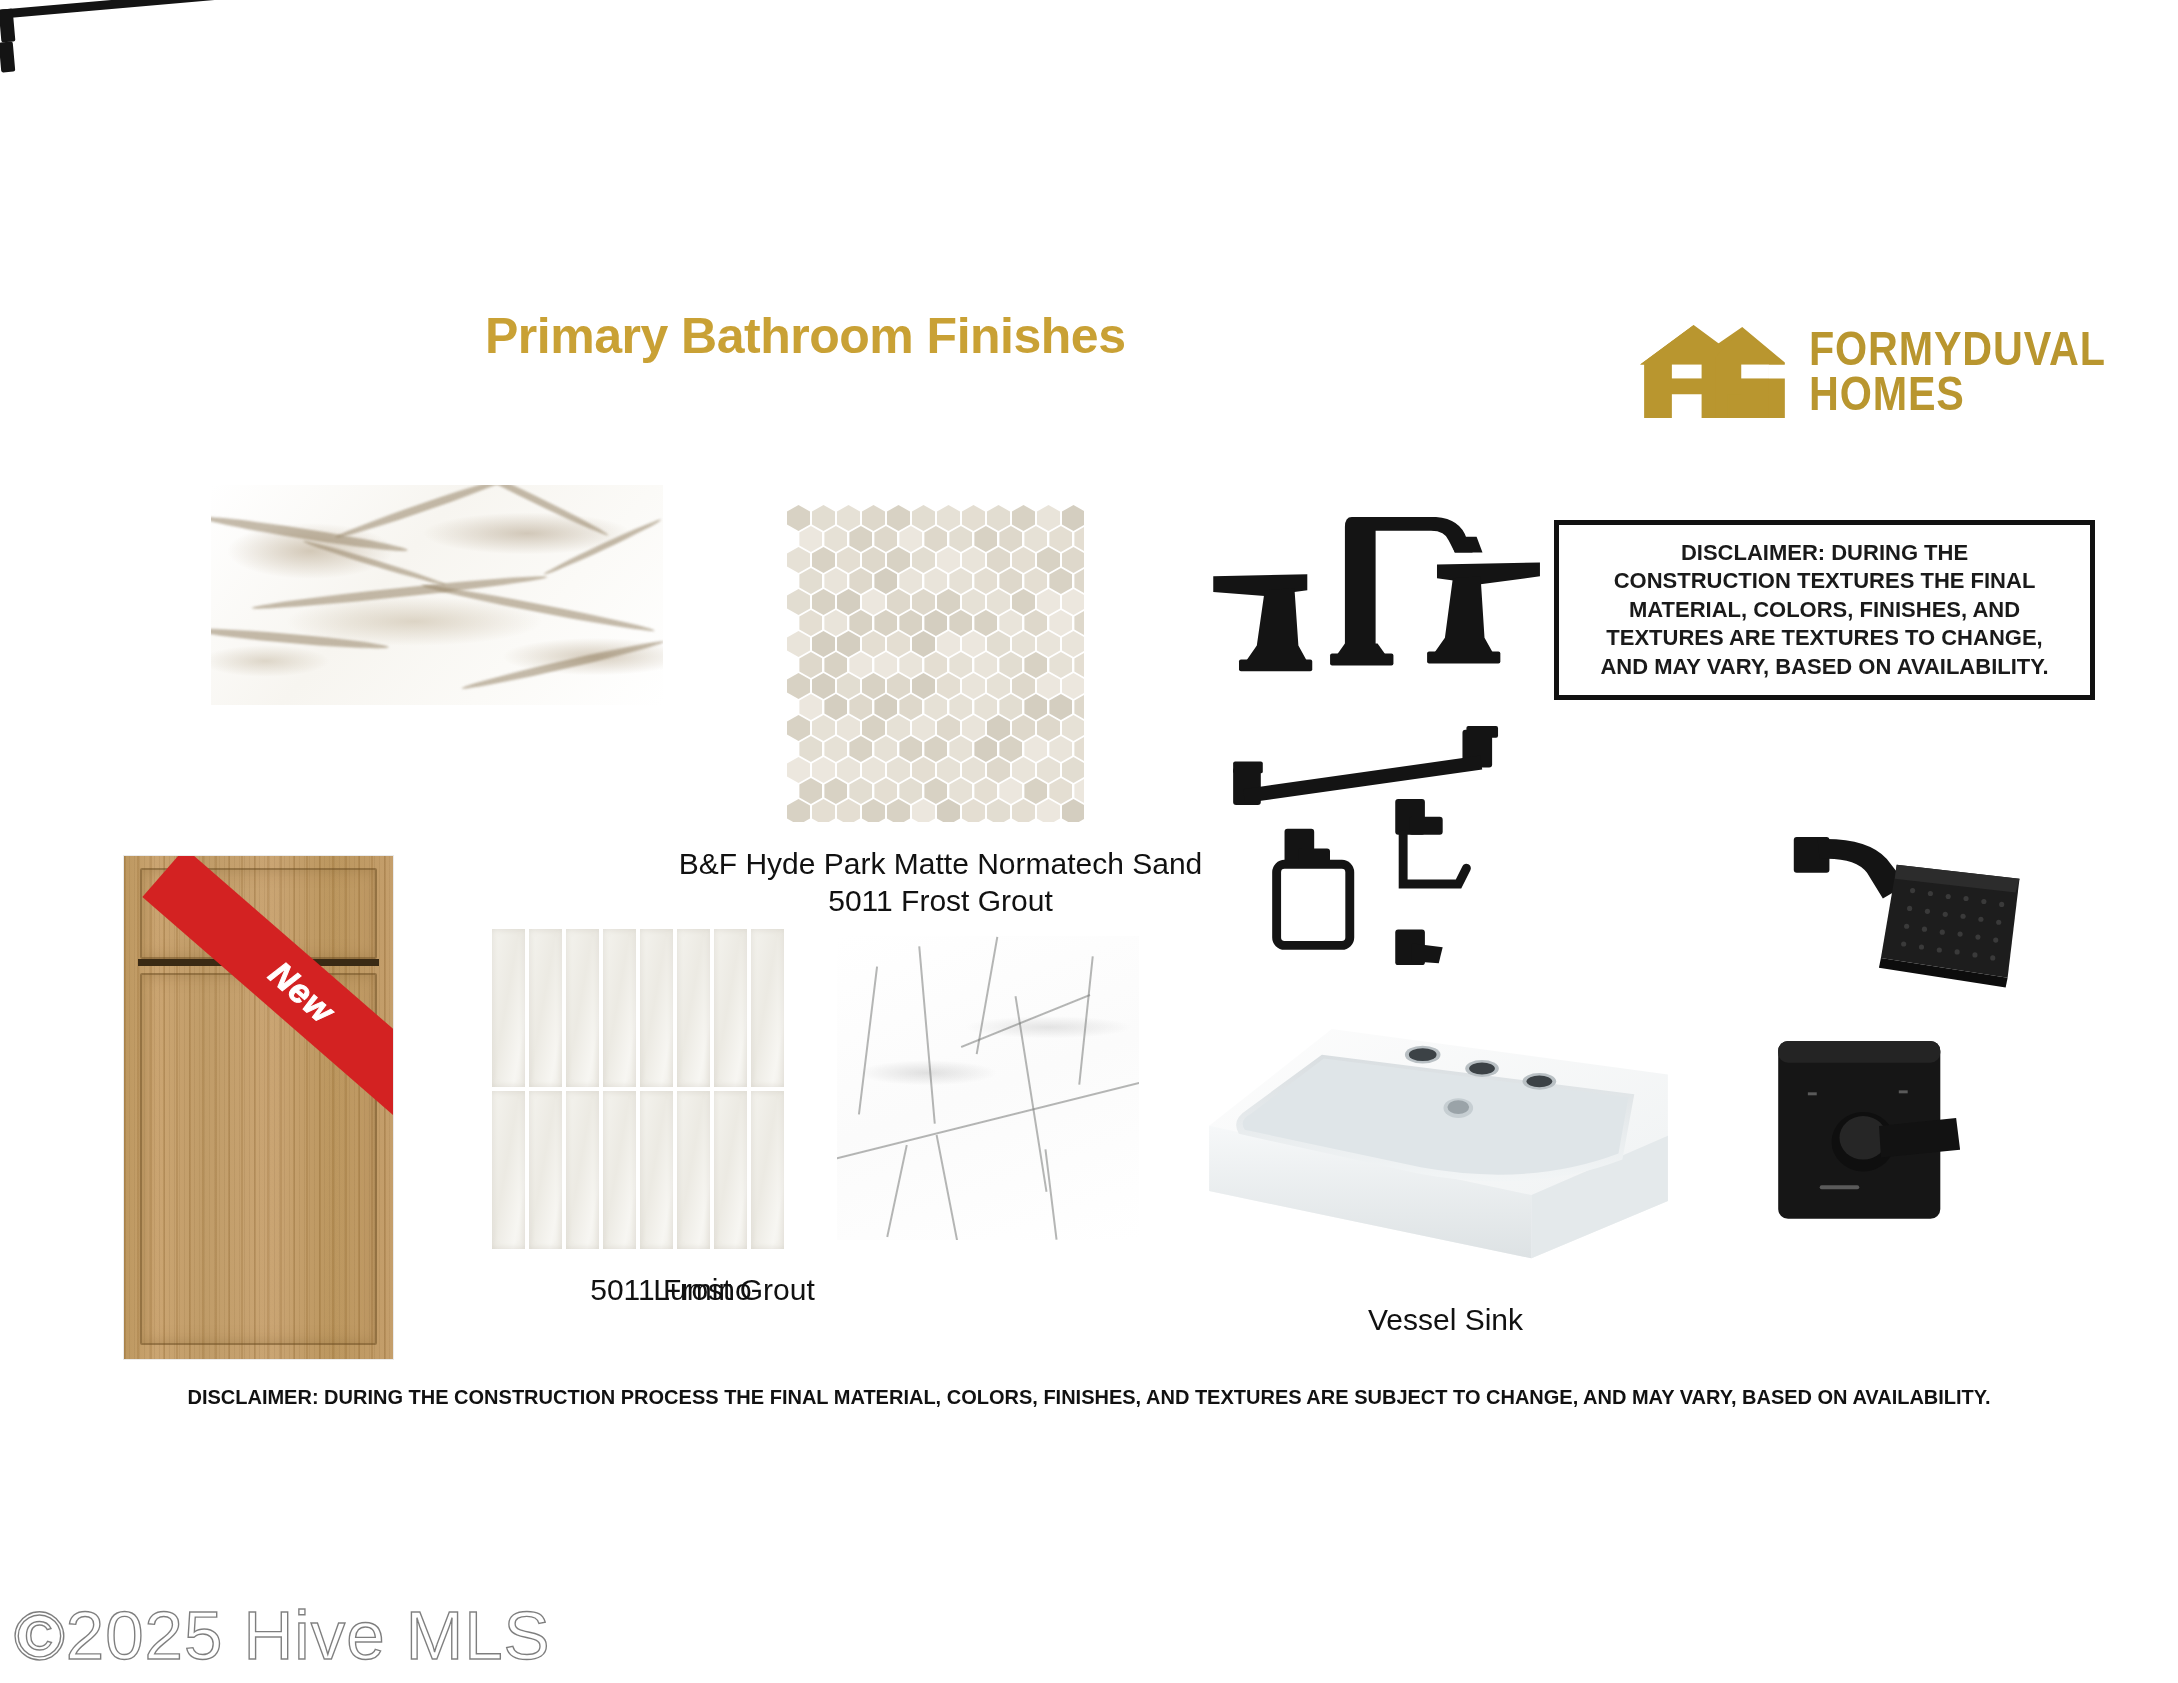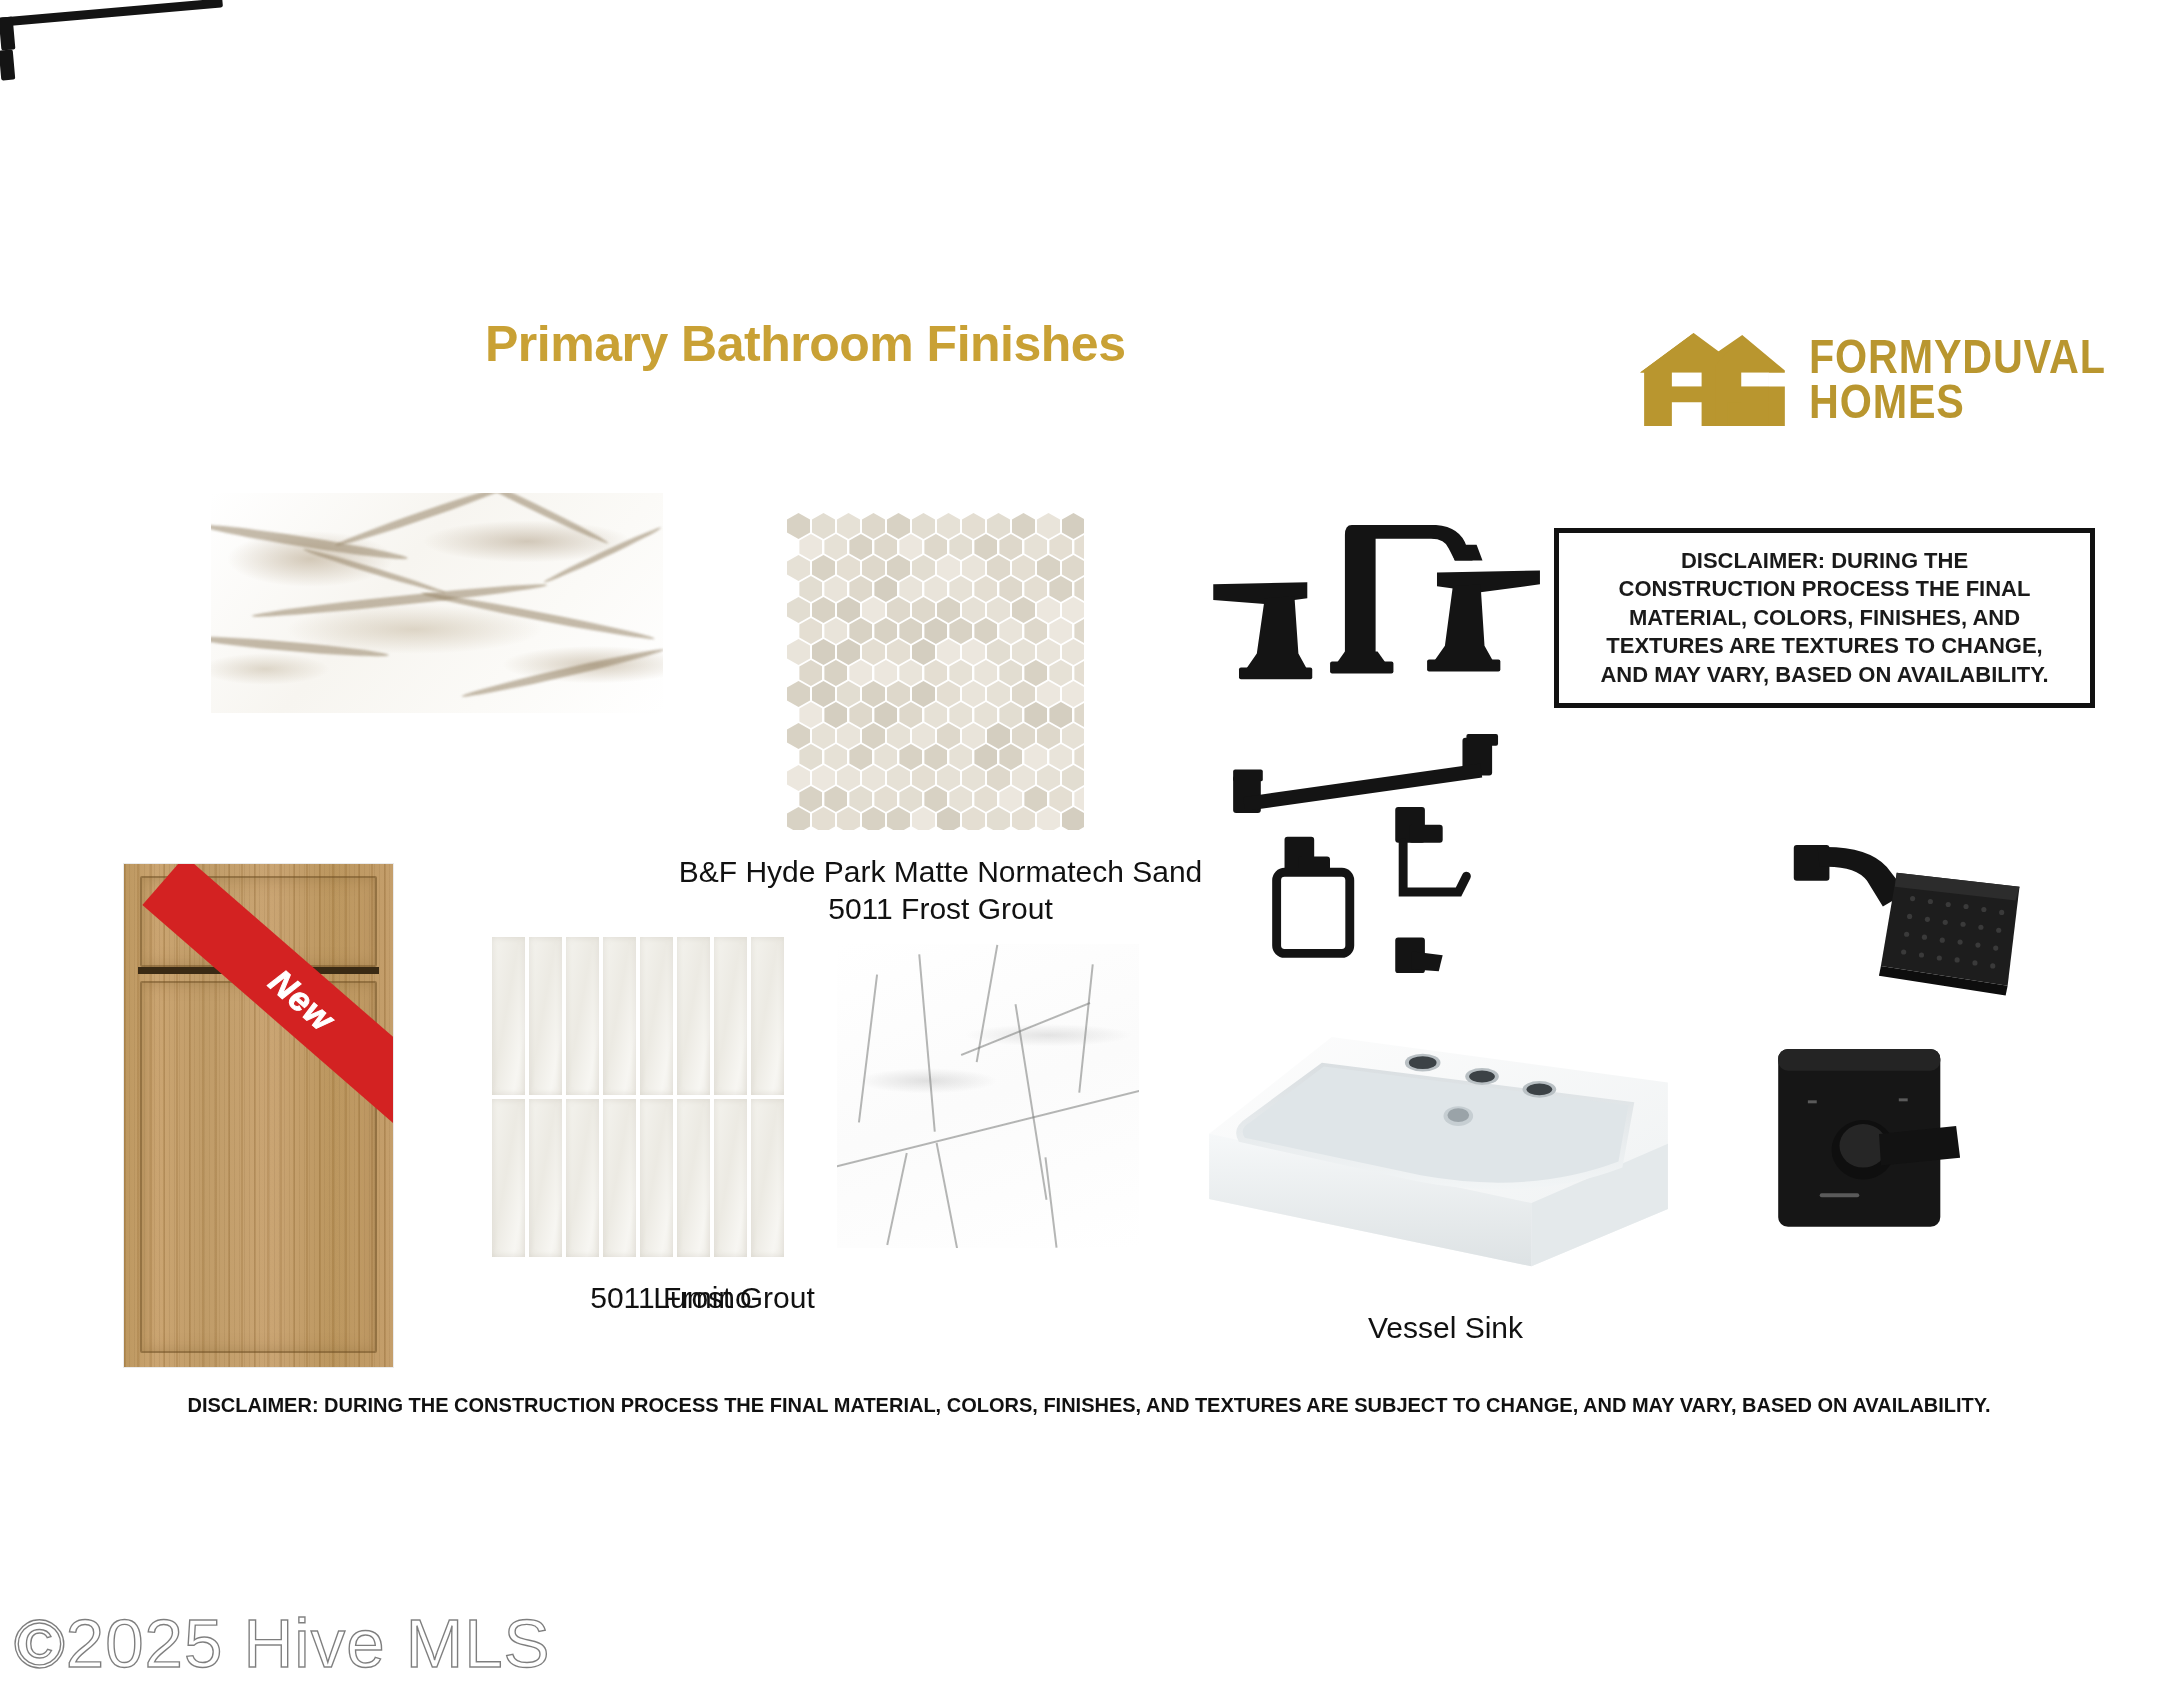--- a/index.html
+++ b/index.html
@@ -9,21 +9,21 @@
   }
   body {
     width: 2178px;
     height: 1683px;
     position: relative;
     font-family: "Liberation Sans", sans-serif;
     overflow: hidden;
   }
   .stage {
     position: absolute;
-    left: 0; top: 8px;
+    left: 0; top: 0;
     width: 2178px;
     height: 1275px;
     background: #ffffff;
   }
 
   
   #page-title {
     position: absolute;
     left: 485px;
     top: 307px;
@@ -259,21 +259,21 @@
     </svg>
     <div id="logo-words">
       <div>FORMYDUVAL</div>
       <div>HOMES</div>
     </div>
   </div>
 
 
   <div id="disclaimer-box">
     <div class="dline">DISCLAIMER: DURING THE</div>
-    <div class="dline">CONSTRUCTION PROCESS THE FINAL</div>
+    <div class="dline">CONSTRUCTION TEXTURES THE FINAL</div>
     <div class="dline">MATERIAL, COLORS, FINISHES, AND</div>
     <div class="dline">TEXTURES ARE TEXTURES TO CHANGE,</div>
     <div class="dline">AND MAY VARY, BASED ON AVAILABILITY.</div>
   </div>
 
   <div id="towel-bar-top"></div>
   <div id="towel-bar-top-l"></div>
   <div id="towel-bar-top-r"></div>
 
   <div class="sample" id="sample-floor-tile">

